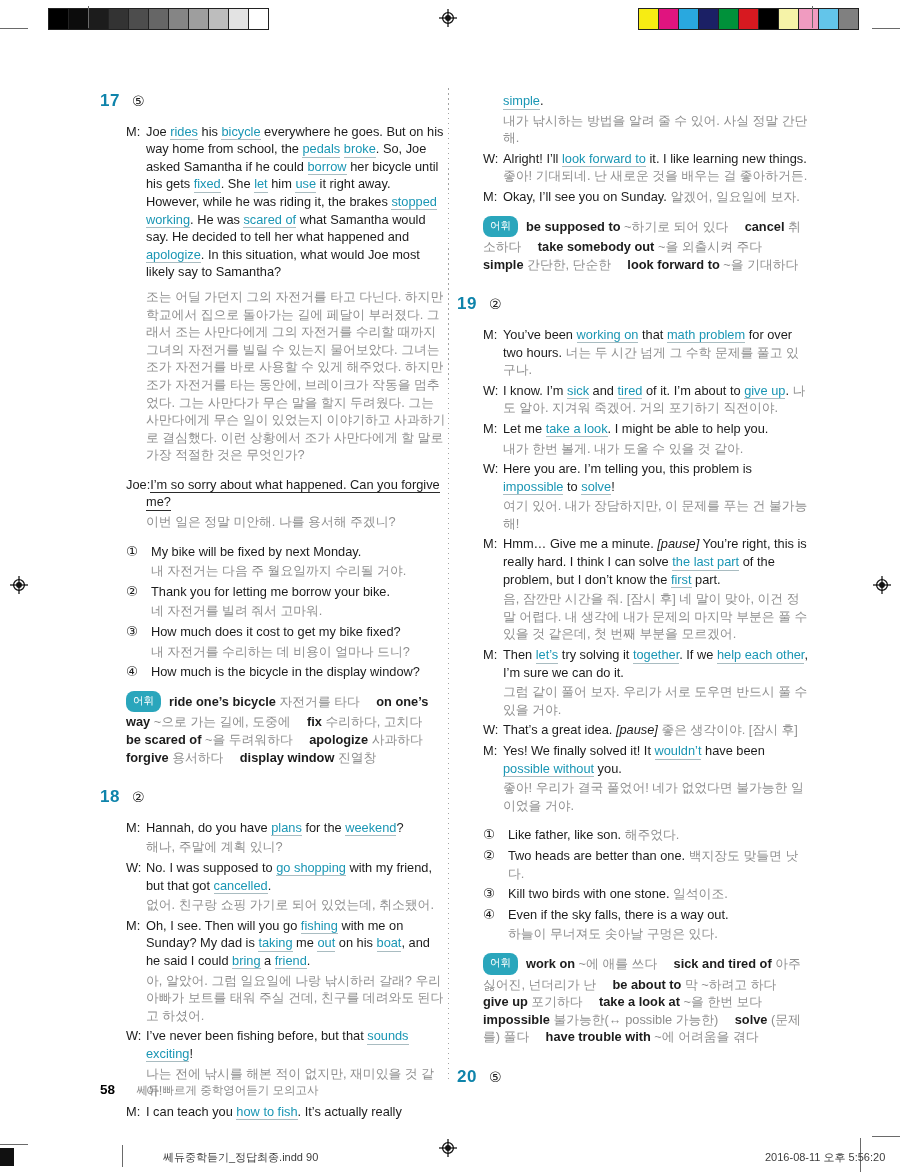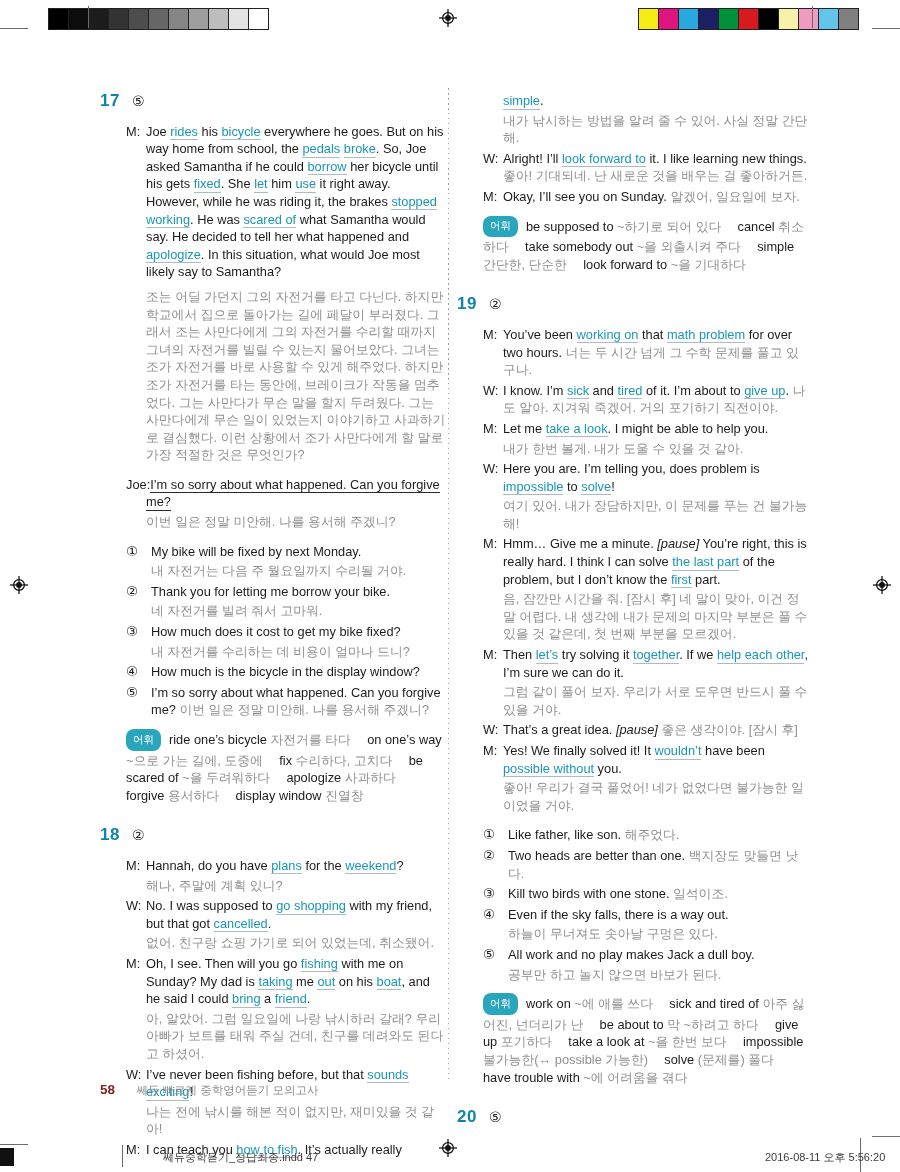--- a/index.html
+++ b/index.html
@@ -32,25 +32,25 @@
   .line.option .speaker{min-width:25px;margin-left:-25px;font-size:13.5px;}
   .w-u{color:#1a96b4;border-bottom:1.5px solid #a9bcc1;padding-bottom:.5px;}
   .w-ub{border-bottom:1.5px solid #2a2a2a;padding-bottom:.5px;}
   .it{font-style:italic;}
   .ko{color:#8e8e8e;}
   .koblock{color:#8e8e8e;margin-top:2px;}
   .kogap{margin-top:7px;}
   .vocab{margin-top:11px;margin-bottom:4px;color:#1c1c1c;}
   .vocab .badge{display:inline-block;background:#2aa6bc;color:#fff;font-size:10.5px;
                 padding:1.5px 7px 2.5px;border-radius:8px;margin-right:8px;position:relative;top:-1px;}
-  .vocab .term{color:#1c1c1c;font-weight:400;}
+  .vocab .term{color:#1c1c1c;font-weight:700;}
   .vocab .def{color:#8e8e8e;}
   
   .page-footer{position:absolute;left:100px;top:1082px;font-size:12px;}
-  .page-footer .pnum{font-weight:bold;font-size:13.5px;color:#7f1d1d;}
+  .page-footer .pnum{font-weight:bold;font-size:13.5px;color:#000000;}
   .page-footer .ptitle{color:#8a8a8a;margin-left:18px;font-size:11.5px;}
   .print-foot{position:absolute;top:1150px;font-size:11px;color:#3c3c3c;}
   .pf-left{left:163px;}
   .pf-right{left:765px;text-align:center;}
 </style>
 </head>
 <body>
 
 <div class="page">
 
@@ -121,21 +121,20 @@
   <div class="col col-left" id="col-left">
       <div class="group">
         <div class="sec-head"><span class="sec-num">17</span><span class="sec-ans">⑤</span></div>
         <div class="sec-body">
           <div class="line"><span class="speaker">M:</span><span>Joe </span><span class="w-u">rides</span><span> his </span><span class="w-u">bicycle</span><span> everywhere he goes. But on his way home from school, the </span><span class="w-u">pedals</span><span> </span><span class="w-u">broke</span><span>. So, Joe asked Samantha if he could </span><span class="w-u">borrow</span><span> her bicycle until his gets </span><span class="w-u">fixed</span><span>. She </span><span class="w-u">let</span><span> him </span><span class="w-u">use</span><span> it right away. However, while he was riding it, the brakes </span><span class="w-u">stopped working</span><span>. He was </span><span class="w-u">scared of</span><span> what Samantha would say. He decided to tell her what happened and </span><span class="w-u">apologize</span><span>. In this situation, what would Joe most likely say to Samantha?</span><div class="koblock kogap">조는 어딜 가던지 그의 자전거를 타고 다닌다. 하지만 학교에서 집으로 돌아가는 길에 페달이 부러졌다. 그래서 조는 사만다에게 그의 자전거를 수리할 때까지 그녀의 자전거를 빌릴 수 있는지 물어보았다. 그녀는 조가 자전거를 바로 사용할 수 있게 해주었다. 하지만 조가 자전거를 타는 동안에, 브레이크가 작동을 멈추었다. 그는 사만다가 무슨 말을 할지 두려웠다. 그는 사만다에게 무슨 일이 있었는지 이야기하고 사과하기로 결심했다. 이런 상황에서 조가 사만다에게 할 말로 가장 적절한 것은 무엇인가?</div></div>
           <div class="line" style="margin-top: 12px;"><span class="speaker">Joe:</span><span class=" w-ub">I’m so sorry about what happened. Can you forgive me?</span><div class="koblock">이번 일은 정말 미안해. 나를 용서해 주겠니?</div></div>
           <div class="line option" style="margin-top: 12px;"><span class="speaker">①</span><span>My bike will be fixed by next Monday.</span><div class="koblock">내 자전거는 다음 주 월요일까지 수리될 거야.</div></div>
           <div class="line option"><span class="speaker">②</span><span>Thank you for letting me borrow your bike.</span><div class="koblock">네 자전거를 빌려 줘서 고마워.</div></div>
           <div class="line option"><span class="speaker">③</span><span>How much does it cost to get my bike fixed?</span><div class="koblock">내 자전거를 수리하는 데 비용이 얼마나 드니?</div></div>
           <div class="line option"><span class="speaker">④</span><span>How much is the bicycle in the display window?</span></div>
-          <div class="line option"><span class="speaker">⑤</span><span>I’m so sorry about what happened. Can you forgive me?</span><span class="ko"> 이번 일은 정말 미안해. 나를 용서해 주겠니?</span></div>
           <div class="vocab"><span class="badge">어휘</span><span class="term">ride one’s bicycle</span><span class="def"> 자전거를 타다</span>   <span class="term">on one’s way</span><span class="def"> ~으로 가는 길에, 도중에</span>   <span class="term">fix</span><span class="def"> 수리하다, 고치다</span>   <span class="term">be scared of</span><span class="def"> ~을 두려워하다</span>   <span class="term">apologize</span><span class="def"> 사과하다</span>   <span class="term">forgive</span><span class="def"> 용서하다</span>   <span class="term">display window</span><span class="def"> 진열창</span></div>
         </div>
       </div>
       <div class="group">
         <div class="sec-head"><span class="sec-num">18</span><span class="sec-ans">②</span></div>
         <div class="sec-body">
           <div class="line"><span class="speaker">M:</span><span>Hannah, do you have </span><span class="w-u">plans</span><span> for the </span><span class="w-u">weekend</span><span>?</span><div class="koblock">해나, 주말에 계획 있니?</div></div>
           <div class="line"><span class="speaker">W:</span><span>No. I was supposed to </span><span class="w-u">go shopping</span><span> with my friend, but that got </span><span class="w-u">cancelled</span><span>.</span><div class="koblock">없어. 친구랑 쇼핑 가기로 되어 있었는데, 취소됐어.</div></div>
           <div class="line"><span class="speaker">M:</span><span>Oh, I see. Then will you go </span><span class="w-u">fishing</span><span> with me on Sunday? My dad is </span><span class="w-u">taking</span><span> me </span><span class="w-u">out</span><span> on his </span><span class="w-u">boat</span><span>, and he said I could </span><span class="w-u">bring</span><span> a </span><span class="w-u">friend</span><span>.</span><div class="koblock">아, 알았어. 그럼 일요일에 나랑 낚시하러 갈래? 우리 아빠가 보트를 태워 주실 건데, 친구를 데려와도 된다고 하셨어.</div></div>
           <div class="line"><span class="speaker">W:</span><span>I’ve never been fishing before, but that </span><span class="w-u">sounds exciting</span><span>!</span><div class="koblock">나는 전에 낚시를 해본 적이 없지만, 재미있을 것 같아!</div></div>
@@ -151,39 +150,38 @@
           <div class="line"><span class="speaker">M:</span><span>Okay, I’ll see you on Sunday.</span><span class="ko"> 알겠어, 일요일에 보자.</span></div>
           <div class="vocab"><span class="badge">어휘</span><span class="term">be supposed to</span><span class="def"> ~하기로 되어 있다</span>   <span class="term">cancel</span><span class="def"> 취소하다</span>   <span class="term">take somebody out</span><span class="def"> ~을 외출시켜 주다</span>   <span class="term">simple</span><span class="def"> 간단한, 단순한</span>   <span class="term">look forward to</span><span class="def"> ~을 기대하다</span></div>
         </div>
       </div>
       <div class="group">
         <div class="sec-head"><span class="sec-num">19</span><span class="sec-ans">②</span></div>
         <div class="sec-body">
           <div class="line"><span class="speaker">M:</span><span>You’ve been </span><span class="w-u">working on</span><span> that </span><span class="w-u">math problem</span><span> for over two hours.</span><span class="ko"> 너는 두 시간 넘게 그 수학 문제를 풀고 있구나.</span></div>
           <div class="line"><span class="speaker">W:</span><span>I know. I’m </span><span class="w-u">sick</span><span> and </span><span class="w-u">tired</span><span> of it. I’m about to </span><span class="w-u">give up</span><span>.</span><span class="ko"> 나도 알아. 지겨워 죽겠어. 거의 포기하기 직전이야.</span></div>
           <div class="line"><span class="speaker">M:</span><span>Let me </span><span class="w-u">take a look</span><span>. I might be able to help you.</span><div class="koblock">내가 한번 볼게. 내가 도울 수 있을 것 같아.</div></div>
-          <div class="line"><span class="speaker">W:</span><span>Here you are. I’m telling you, does problem is </span><span class="w-u">impossible</span><span> to </span><span class="w-u">solve</span><span>!</span><div class="koblock">여기 있어. 내가 장담하지만, 이 문제를 푸는 건 불가능해!</div></div>
+          <div class="line"><span class="speaker">W:</span><span>Here you are. I’m telling you, this problem is </span><span class="w-u">impossible</span><span> to </span><span class="w-u">solve</span><span>!</span><div class="koblock">여기 있어. 내가 장담하지만, 이 문제를 푸는 건 불가능해!</div></div>
           <div class="line"><span class="speaker">M:</span><span>Hmm… Give me a minute. </span><span class=" it">[pause]</span><span> You’re right, this is really hard. I think I can solve </span><span class="w-u">the last part</span><span> of the problem, but I don’t know the </span><span class="w-u">first</span><span> part.</span><div class="koblock">음, 잠깐만 시간을 줘. [잠시 후] 네 말이 맞아, 이건 정말 어렵다. 내 생각에 내가 문제의 마지막 부분은 풀 수 있을 것 같은데, 첫 번째 부분을 모르겠어.</div></div>
           <div class="line"><span class="speaker">M:</span><span>Then </span><span class="w-u">let’s</span><span> try solving it </span><span class="w-u">together</span><span>. If we </span><span class="w-u">help each other</span><span>, I’m sure we can do it.</span><div class="koblock">그럼 같이 풀어 보자. 우리가 서로 도우면 반드시 풀 수 있을 거야.</div></div>
           <div class="line"><span class="speaker">W:</span><span>That’s a great idea. </span><span class=" it">[pause]</span><span class="ko"> 좋은 생각이야. [잠시 후]</span></div>
           <div class="line"><span class="speaker">M:</span><span>Yes! We finally solved it! It </span><span class="w-u">wouldn’t</span><span> have been </span><span class="w-u">possible without</span><span> you.</span><div class="koblock">좋아! 우리가 결국 풀었어! 네가 없었다면 불가능한 일이었을 거야.</div></div>
           <div class="line option" style="margin-top: 12px;"><span class="speaker">①</span><span>Like father, like son.</span><span class="ko"> 해주었다.</span></div>
           <div class="line option"><span class="speaker">②</span><span>Two heads are better than one.</span><span class="ko"> 백지장도 맞들면 낫다.</span></div>
           <div class="line option"><span class="speaker">③</span><span>Kill two birds with one stone.</span><span class="ko"> 일석이조.</span></div>
           <div class="line option"><span class="speaker">④</span><span>Even if the sky falls, there is a way out.</span><div class="koblock">하늘이 무너져도 솟아날 구멍은 있다.</div></div>
-          <div class="line option"><span class="speaker">⑤</span><span>All work and no play makes Jack a dull boy.</span><div class="koblock">공부만 하고 놀지 않으면 바보가 된다.</div></div>
           <div class="vocab"><span class="badge">어휘</span><span class="term">work on</span><span class="def"> ~에 애를 쓰다</span>   <span class="term">sick and tired of</span><span class="def"> 아주 싫어진, 넌더리가 난</span>   <span class="term">be about to</span><span class="def"> 막 ~하려고 하다</span>   <span class="term">give up</span><span class="def"> 포기하다</span>   <span class="term">take a look at</span><span class="def"> ~을 한번 보다</span>   <span class="term">impossible</span><span class="def"> 불가능한(↔ possible 가능한)</span>   <span class="term">solve</span><span class="def"> (문제를) 풀다</span>   <span class="term">have trouble with</span><span class="def"> ~에 어려움을 겪다</span></div>
         </div>
       </div>
       <div class="group">
         <div class="sec-head"><span class="sec-num">20</span><span class="sec-ans">⑤</span></div>
       </div>
     </div>
 
   <div class="page-footer">
     <span class="pnum">58</span>
     <span class="ptitle">쎄듀 빠르게 중학영어듣기 모의고사</span>
   </div>
 
-  <div class="print-foot pf-left">쎄듀중학듣기_정답최종.indd   47</div>
+  <div class="print-foot pf-left">쎄듀중학듣기_정답최종.indd   90</div>
   <div class="print-foot pf-right">2016-08-11   오후 5:56:20</div>
 
 </div>
 
 </body></html>

